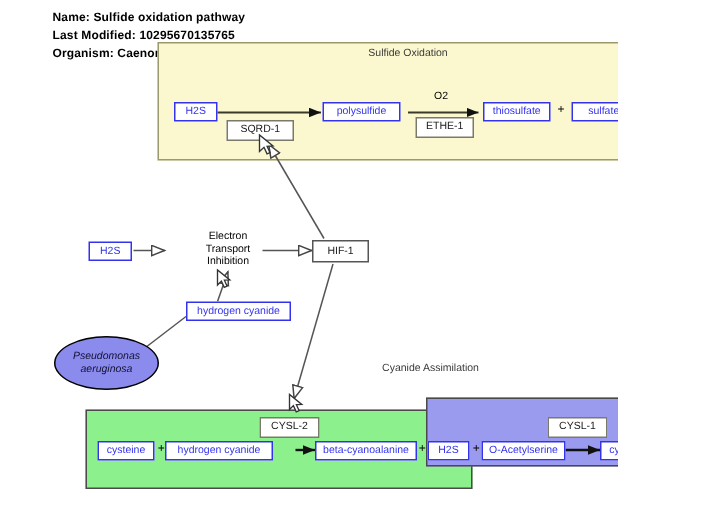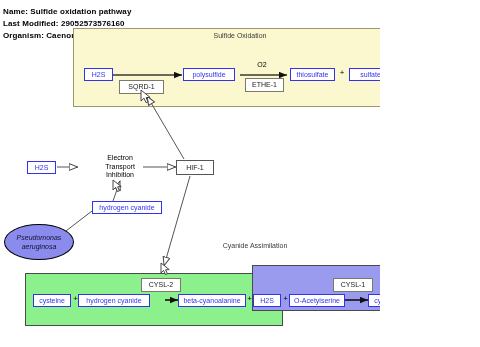--- a/index.html
+++ b/index.html
@@ -9,20 +9,21 @@
   }
   body {
     font-family: "Liberation Sans", sans-serif;
   }
   #canvas {
     position: relative;
     width: 380px;
     height: 347px;
     background: #ffffff;
     overflow: hidden;
+    margin-left: 32px;
   }
   
   .hdr {
     position: absolute;
     left: 3px;
     font-size: 8px;
     font-weight: bold;
     color: #000000;
     white-space: nowrap;
     letter-spacing: 0.1px;
@@ -150,21 +151,21 @@
     width: 480px; height: 347px;
     pointer-events: none;
   }
 </style>
 </head>
 <body>
 
 <div id="canvas">
 
   <div class="hdr hdr-0">Name: Sulfide oxidation pathway</div>
-  <div class="hdr hdr-1">Last Modified: 29052573576160</div>
+  <div class="hdr hdr-1">Last Modified: 10295670135765</div>
   <div class="hdr hdr-2">Organism: Caenorhabditis elegans</div>
 
   <div class="compartment comp-sulfide"></div>
   <div class="compartment comp-cyanide"></div>
   <div class="compartment comp-cysl1"></div>
 
   <svg id="edges" viewBox="0 0 480 347">
     <defs>
       <marker id="solidArrow" markerWidth="9" markerHeight="9" refX="8" refY="3.2" orient="auto" markerUnits="userSpaceOnUse">
         <path d="M0,0 L8,3.2 L0,6.4 z" fill="#111111"></path>

